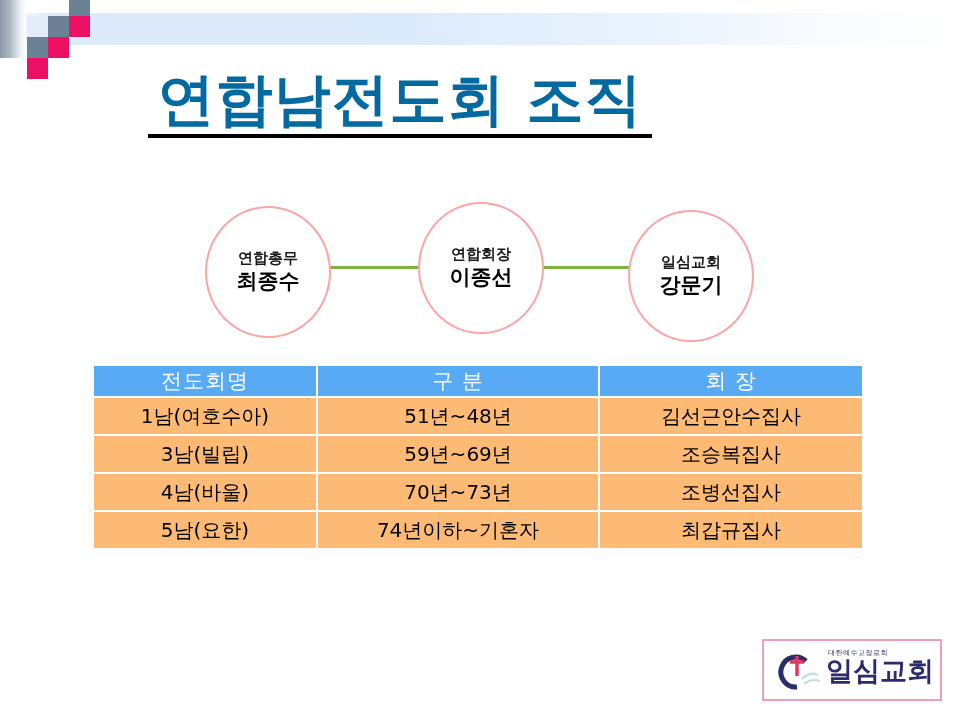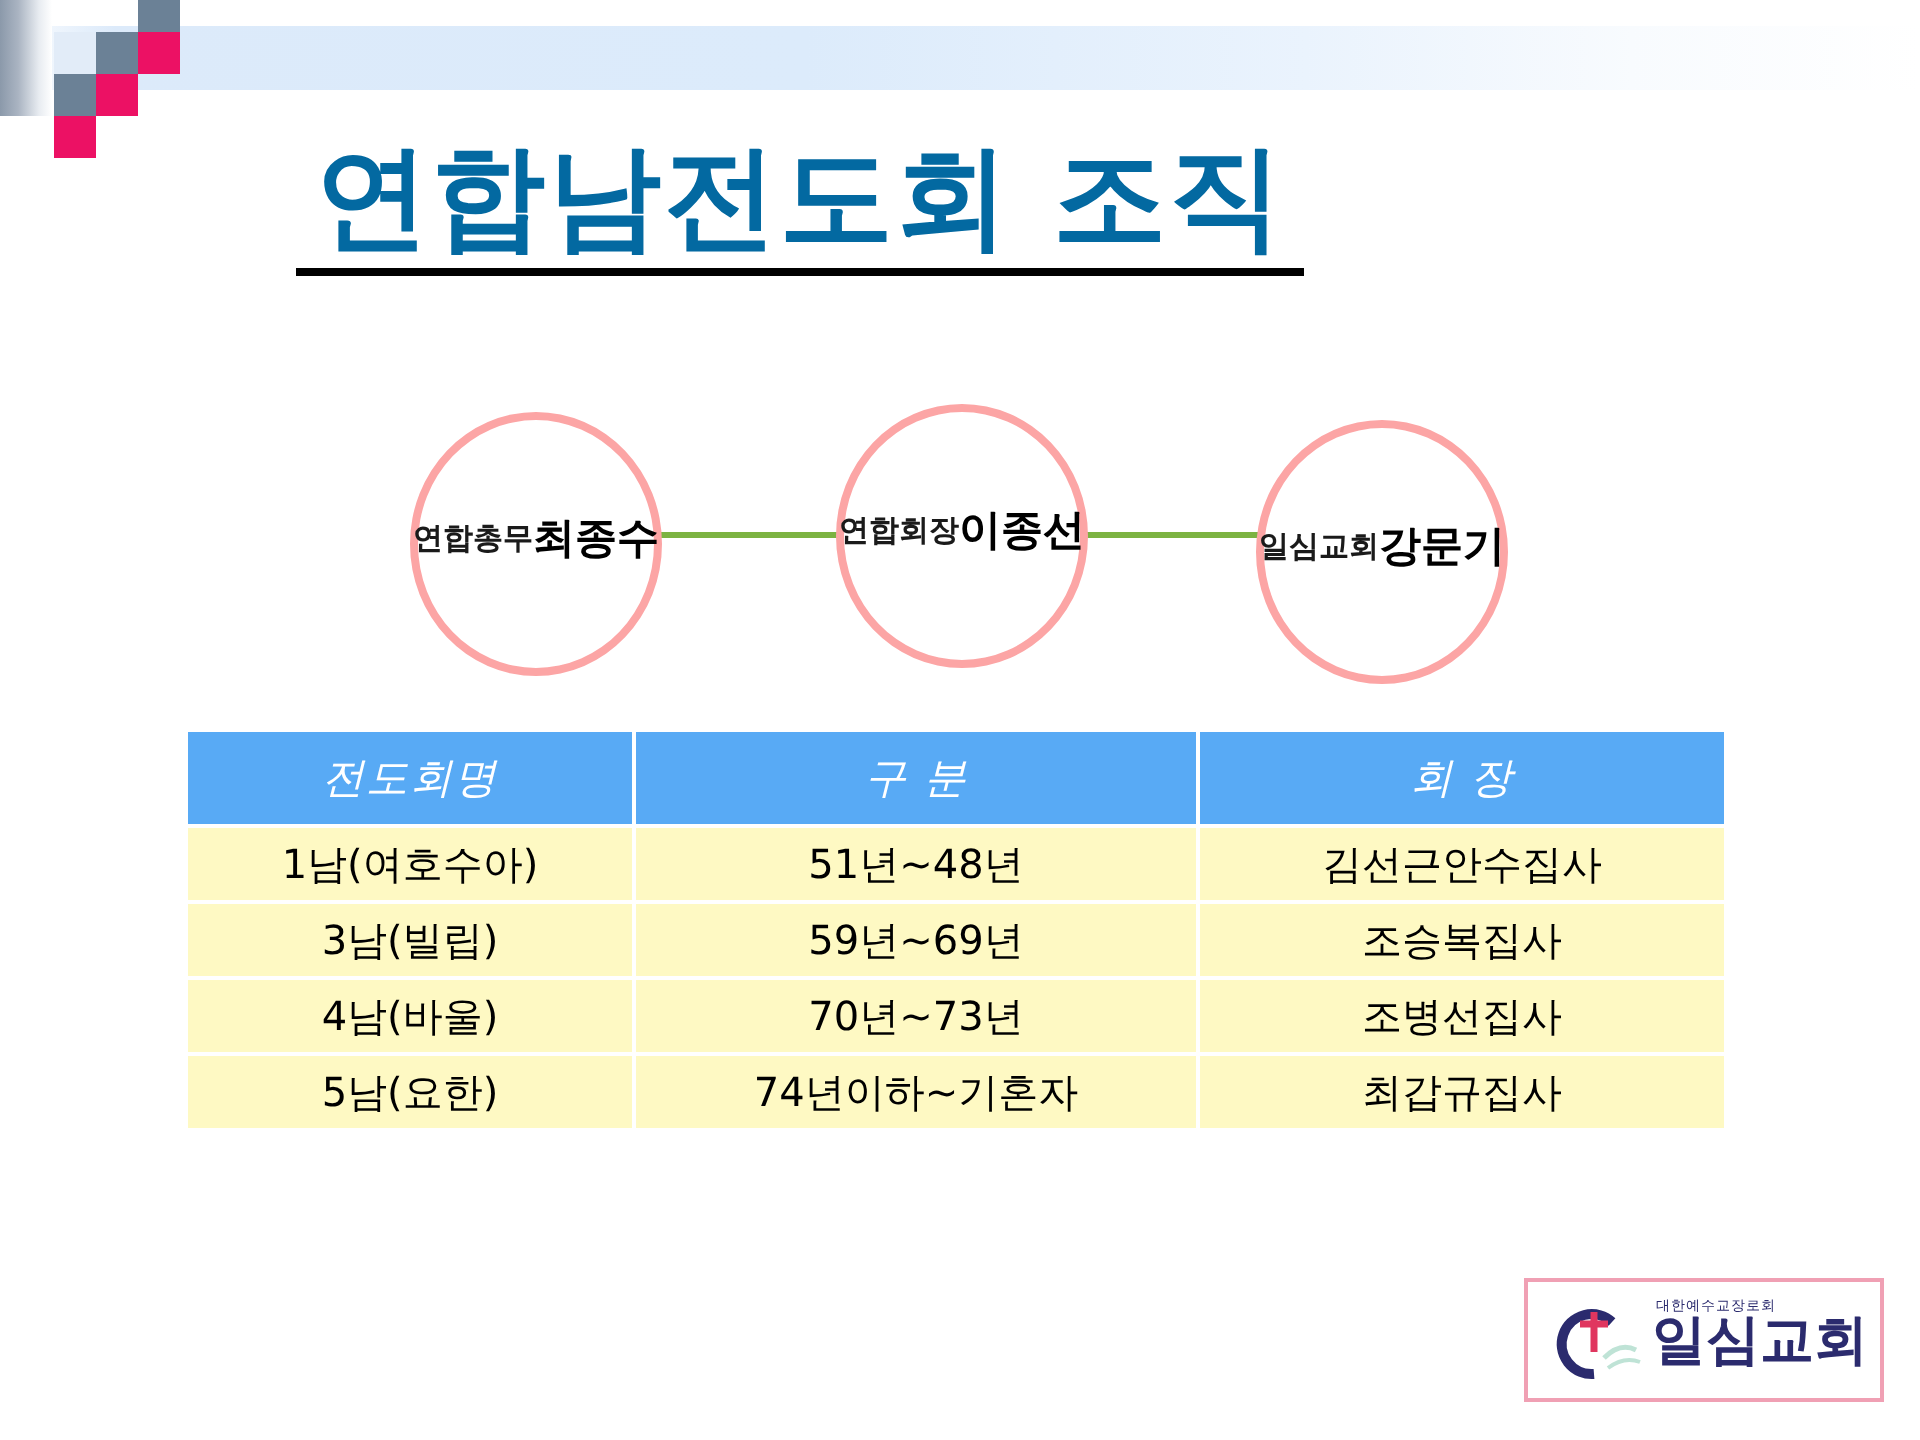--- a/index.html
+++ b/index.html
@@ -76,24 +76,25 @@
     left: 0;
     top: 0;
     width: 960px;
     height: 720px;
     pointer-events: none;
   }
   .org-node {
     position: absolute;
     width: 126px;
     height: 132px;
-    border: 4px solid #fca5a5;
+    border: 2px solid #fca5a5;
     border-radius: 50%;
     background: #ffffff;
     display: flex;
+    flex-direction: column;
     align-items: center;
     justify-content: center;
     box-sizing: border-box;
     pointer-events: auto;
   }
   .org-role {
     font-size: 15px;
     font-weight: bold;
     color: #1a1a1a;
     line-height: 1.1;
@@ -125,27 +126,26 @@
     border-spacing: 2px;
     background: #ffffff;
     table-layout: fixed;
   }
   #org-table th {
     background: #58aaf5;
     color: #ffffff;
     font-size: 21px;
     font-weight: normal;
     letter-spacing: 1px;
-    height: 46px;
+    height: 30px;
     text-align: center;
     padding: 0;
-    font-style: italic;
   }
   #org-table td {
-    background: #fef9c3;
+    background: #fdba74;
     color: #000000;
     font-size: 20px;
     height: 36px;
     text-align: center;
     padding: 0;
   }
   #org-table col.c1 { width: 222px; }
   #org-table col.c2 { width: 280px; }
   #org-table col.c3 { width: 262px; }
 

